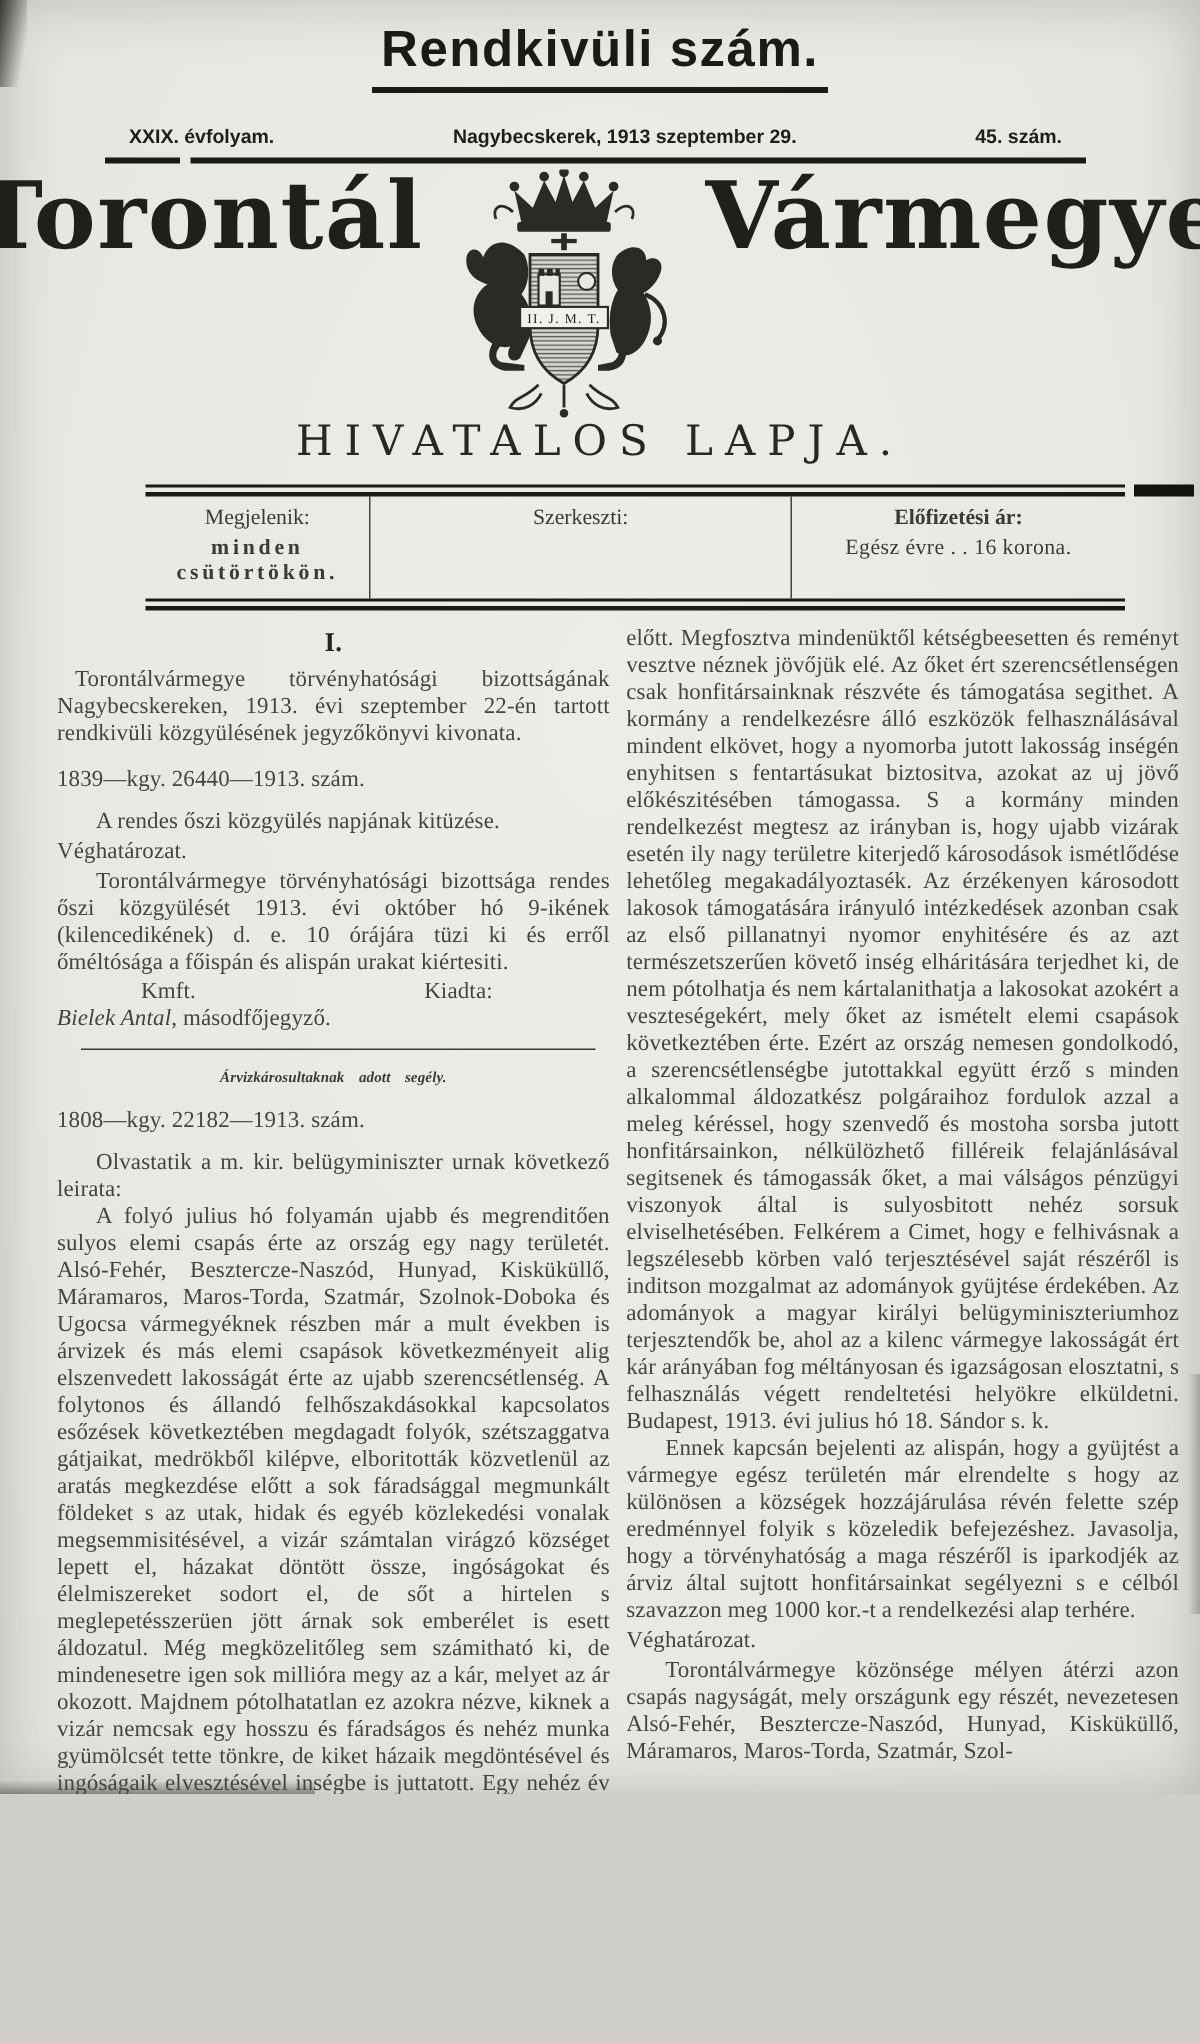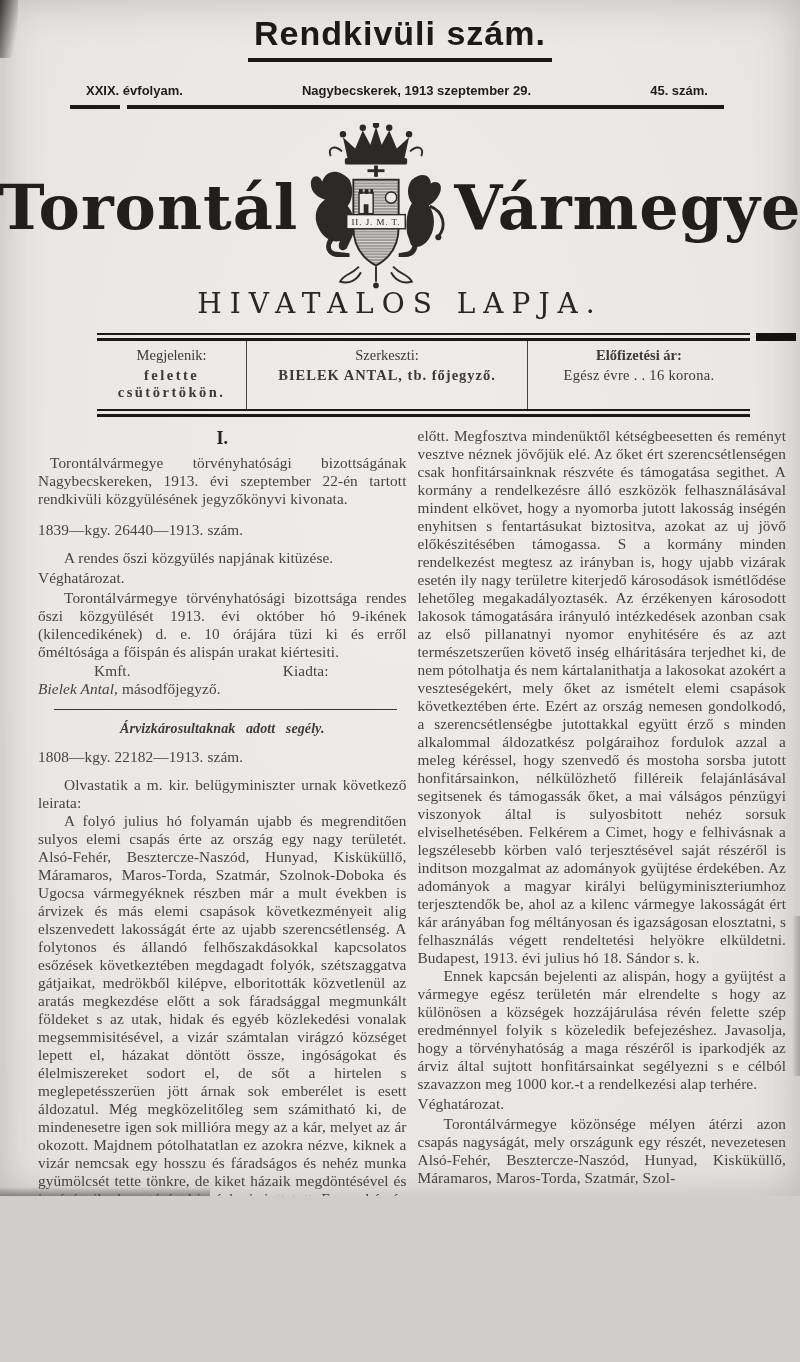--- a/index.html
+++ b/index.html
@@ -23,21 +23,21 @@
   .special-underline{width:304px;height:4px;background:#1b1a16;margin:5px auto 0;}
   .dateline{
     margin:21px 92px 0 86px;display:flex;justify-content:space-between;align-items:baseline;
     font-family:"Liberation Sans", sans-serif;font-size:13px;font-weight:bold;color:#1e1d19;
   }
   .dateline-rule{margin:7px 76px 0 70px;display:flex;gap:7px;}
   .dateline-rule span{height:4px;background:#1b1a16;display:block;}
   .dateline-rule .seg1{width:50px;}
   .dateline-rule .seg2{flex:1;}
   .masthead{
-    margin-top:14px;display:flex;justify-content:center;align-items:center;gap:2px;height:170px;
+    margin-top:4px;display:flex;justify-content:center;align-items:flex-start;gap:18px;height:170px;
   }
   .mast-title{
     font-family:"DejaVu Serif", serif;font-weight:bold;font-size:62px;line-height:1;
     color:#201f1a;letter-spacing:1px;white-space:nowrap;
   }
   .emblem{flex:0 0 auto;}
   .mast-subtitle{
     text-align:center;margin-top:-6px;
     font-family:"DejaVu Serif", serif;font-size:28px;font-weight:400;
     letter-spacing:8px;color:#282722;
@@ -72,21 +72,21 @@
   }
   .intro{text-indent:12px;margin:0 0 13px;}
   .case-number{margin:4px 0 10px;}
   .indent{text-indent:26px;margin:0;}
   .centered{margin:2px 0;}
   .sig-row{display:flex;justify-content:space-between;padding:0 78px 0 56px;margin-top:1px;}
   .sig-line{padding-right:10px;}
   .sig-name{font-style:italic;}
   .col-rule{border:none;border-top:1.5px solid #3a3933;margin:11px 10px 10px 16px;}
   .article-title{
-    text-align:center;font-style:italic;font-weight:600;font-size:14px;
+    text-align:center;font-style:italic;font-weight:600;font-size:10px;
     word-spacing:7px;margin:0 0 10px;color:#3c3b35;
   }
   
   .smudge-tl{position:absolute;left:0;top:0;width:18px;height:58px;
     background:linear-gradient(100deg,#14130f 0%,rgba(20,19,15,0) 80%);opacity:.8;}
   .smudge-bl{position:absolute;left:0;bottom:0;width:210px;height:9px;
     background:linear-gradient(to top,#4a4942,rgba(74,73,66,0));opacity:.55;}
   .smudge-br{position:absolute;right:0;bottom:120px;width:8px;height:160px;
     background:linear-gradient(to left,#55544d,rgba(85,84,77,0));opacity:.35;}
 </style>
@@ -165,25 +165,24 @@
     </div>
 
     <div class="mast-subtitle">HIVATALOS LAPJA.</div>
 
     <div class="drule drule-top">
         <span class="blob"></span>
       </div>
     <div class="infobar">
       <div class="infocell">
         <span class="infolabel">Megjelenik:</span>
-        <span class="infovalue sp2">felette csütörtökön.</span>
+        <span class="infovalue sp2">minden csütörtökön.</span>
       </div>
       <div class="infocell">
         <span class="infolabel">Szerkeszti:</span>
-        <span class="infovalue sp1">BIELEK ANTAL, tb. főjegyző.</span>
       </div>
       <div class="infocell">
         <span class="infolabel bold">Előfizetési ár:</span>
         <span class="infovalue normal">Egész évre . .  16 korona.</span>
       </div>
     </div>
     <div class="drule drule-bottom"></div>
   </header>
 
   <main class="columns">

